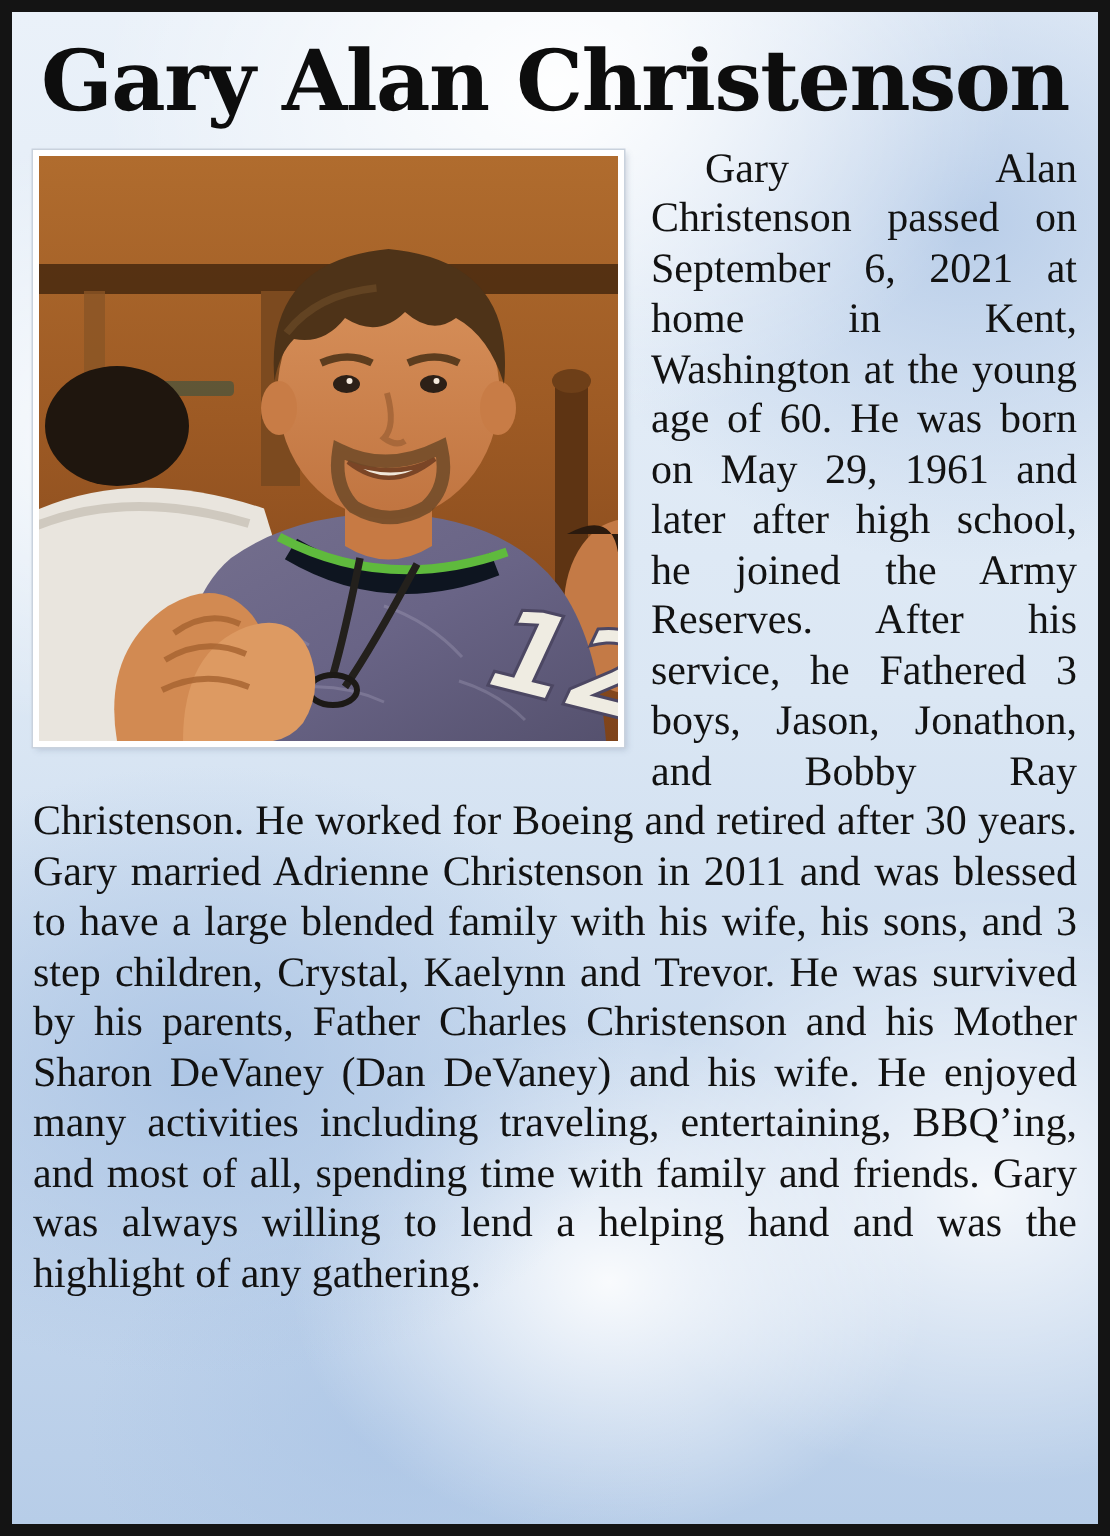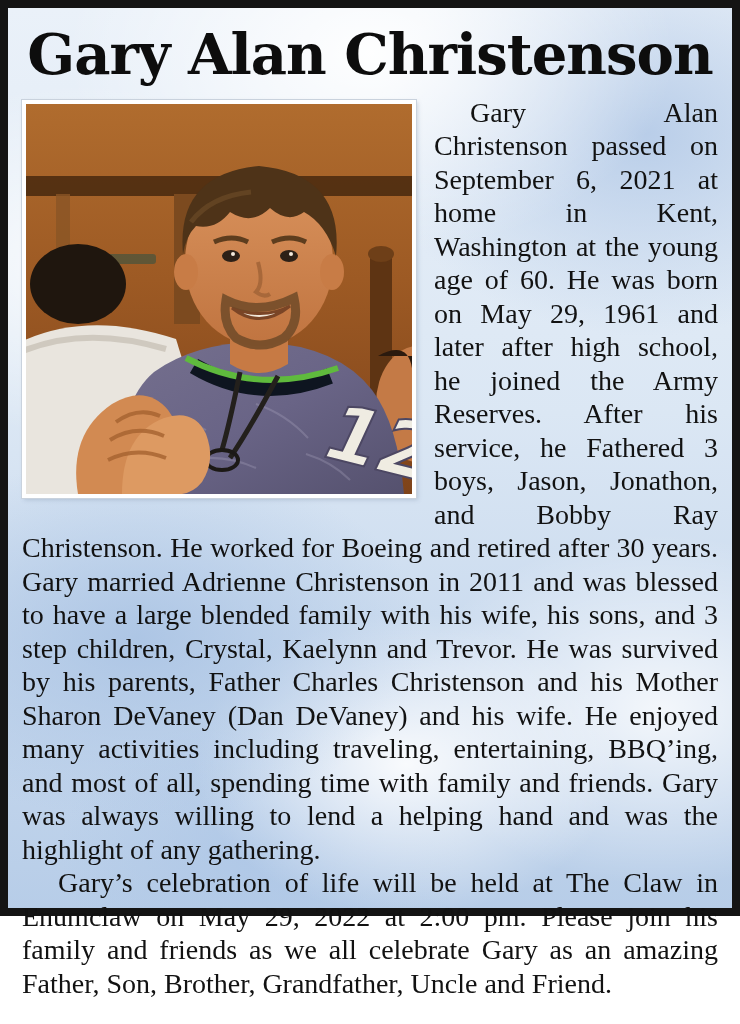--- a/index.html
+++ b/index.html
@@ -3,21 +3,21 @@
 <meta charset="utf-8">
 <style>
   html,body{margin:0;padding:0;}
   body{
     width:740px;height:1024px;overflow:hidden;
     font-family:"Liberation Serif", serif;
     background:#ffffff;
   }
   .page{
     box-sizing:border-box;
-    width:740px;height:916px;
+    width:740px;height:1024px;
     border:8px solid #141414;
     background-color:#cddcee;
     background-image:
       radial-gradient(60% 32% at 50% 5%, rgba(255,255,255,.95) 0%, rgba(255,255,255,0) 70%),
       radial-gradient(45% 28% at 10% 28%, rgba(255,255,255,.85) 0%, rgba(255,255,255,0) 70%),
       radial-gradient(50% 30% at 88% 14%, rgba(180,202,231,.9) 0%, rgba(180,202,231,0) 75%),
       radial-gradient(55% 28% at 18% 70%, rgba(168,194,227,.85) 0%, rgba(168,194,227,0) 72%),
       radial-gradient(42% 24% at 55% 84%, rgba(255,255,255,.9) 0%, rgba(255,255,255,0) 70%),
       radial-gradient(46% 26% at 90% 78%, rgba(255,255,255,.8) 0%, rgba(255,255,255,0) 75%),
       radial-gradient(40% 22% at 35% 94%, rgba(173,198,230,.8) 0%, rgba(173,198,230,0) 70%),
@@ -149,16 +149,15 @@
           <path d="M52,390 Q42,330 86,300 Q120,280 142,306 Q160,330 150,362 Q138,388 112,390 Z" fill="#d28a52"></path>
           <path d="M96,390 Q96,330 138,314 Q168,304 180,330 Q190,356 176,378 Q168,388 156,390 Z" fill="#dd9a62"></path>
           <path d="M90,318 q22,-16 44,-6 M84,336 q26,-16 54,-4 M82,356 q28,-14 58,-2" stroke="#a5612f" stroke-width="4" fill="none" opacity="0.8"></path>
         </g>
 
         <text x="296" y="352" transform="rotate(14 296 352)" font-family="'DejaVu Sans', sans-serif" font-weight="bold" font-style="italic" font-size="78" fill="#efece2" stroke="#4c4763" stroke-width="2">12</text>
       </svg>
     </figure>
 
     <p>Gary Alan Christenson passed on September 6, 2021 at home in Kent, Washington at the young age of 60. He was born on May 29, 1961 and later after high school, he joined the Army Reserves. After his service, he Fathered 3 boys, Jason, Jonathon, and Bobby Ray Christenson. He worked for Boeing and retired after 30 years. Gary married Adrienne Christenson in 2011 and was blessed to have a large blended family with his wife, his sons, and 3 step children, Crystal, Kaelynn and Trevor. He was survived by his parents, Father Charles Christenson and his Mother Sharon DeVaney (Dan DeVaney) and his wife. He enjoyed many activities including traveling, entertaining, BBQ’ing, and most of all, spending time with family and friends. Gary was always willing to lend a helping hand and was the highlight of any gathering.</p>
-    <p>Gary’s celebration of life will be held at The Claw in Enumclaw on May 29, 2022 at 2:00 pm. Please join his family and friends as we all celebrate Gary as an amazing Father, Son, Brother, Grandfather, Uncle and Friend.</p>
 
   </div>
 </div>
 
 </body></html>

